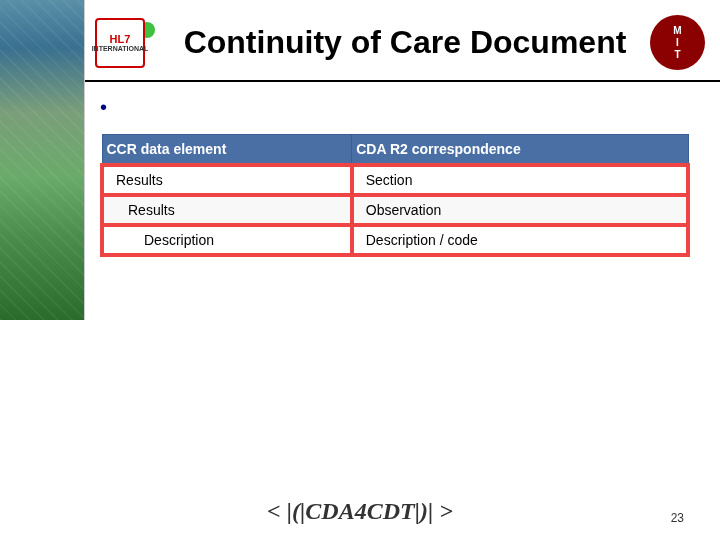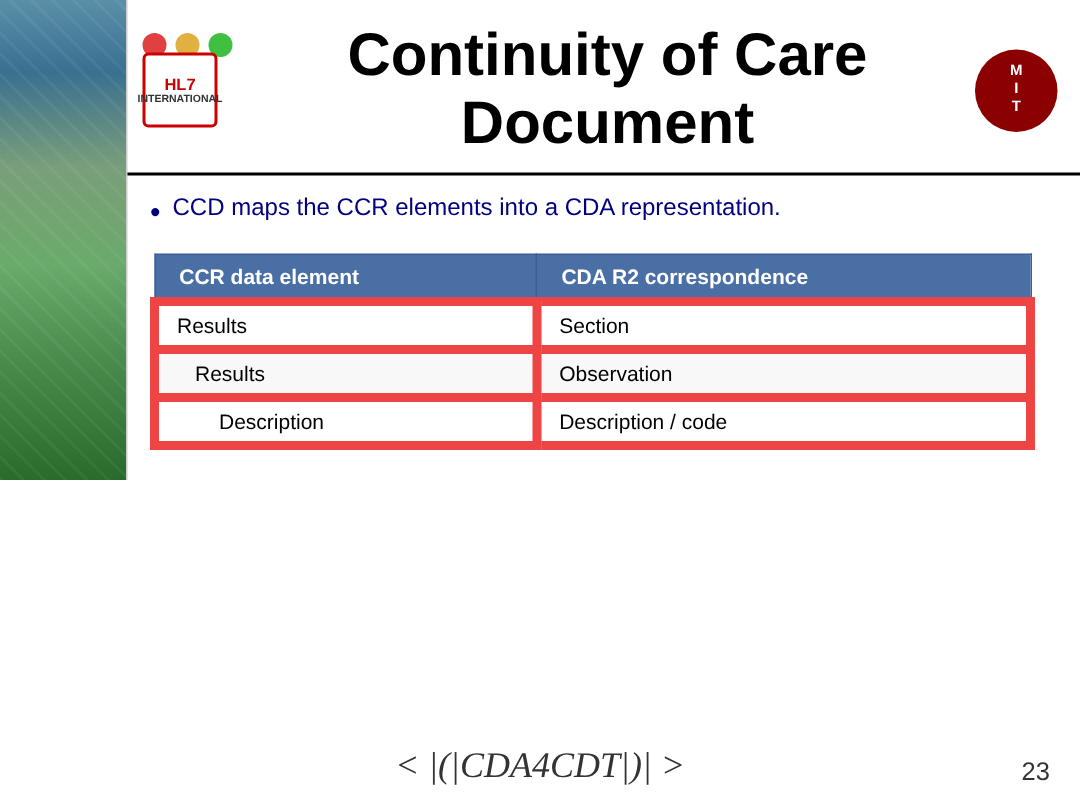--- a/index.html
+++ b/index.html
@@ -68,21 +68,21 @@
       color: #cc0000;
     }
 
     .logo-hl7 .intl-text {
       font-size: 7px;
       color: #333;
     }
 
     .header-title {
       flex: 1;
-      font-size: 40px;
+      font-size: 32px;
       font-weight: bold;
       color: #000;
       text-align: center;
     }
 
     .logo-mit {
       width: 55px;
       height: 55px;
       border-radius: 50%;
       background: #8B0000;
@@ -138,31 +138,31 @@
     
     .data-table {
       width: 100%;
       border-collapse: collapse;
       font-size: 14px;
     }
 
     .data-table th {
       background: #4a6fa5;
       color: #ffffff;
-      padding: 6px 16px;
+      padding: 6px 4px;
       text-align: left;
       border: 1px solid #3a5f95;
       font-weight: bold;
       font-size: 14px;
       margin-top: 15px;
     }
 
     .data-table td {
       padding: 5px 12px;
-      border: 6px solid #ef4444;
+      border: 4px solid #ef4444;
       color: #000;
       background: #fff;
     }
 
     .data-table tr:nth-child(even) td {
       background: #f8f8f8;
     }
 
     
     .indent-1 { padding-left: 24px !important; }
@@ -171,34 +171,35 @@
     
     .footer {
       position: absolute;
       bottom: 15px;
       left: 0;
       right: 0;
       display: flex;
       align-items: flex-end;
       justify-content: center;
       padding: 0 44px;
+      font-weight: bold;
     }
 
     .footer-cda {
       font-size: 24px;
       font-style: italic;
       color: #333;
       font-family: 'Times New Roman', serif;
     }
 
     .page-number {
       position: absolute;
       bottom: 15px;
-      right: 20px;
-      font-size: 17px;
+      right: 36px;
+      font-size: 12px;
       color: #333;
     }
 
     
     .separator {
       height: 2px;
       background: linear-gradient(90deg, transparent 85px, #000 85px);
       margin: 0 0 8px 0;
     }
   </style>
@@ -227,21 +228,20 @@
     <span>M<br>I<br>T</span>
   </div>
 </div>
 
 <div class="separator"></div>
 
 <div class="content">
 
   <div class="bullet-point">
     <span class="bullet-dot">•</span>
-    <span>CCD maps the CCR elements into a CDA representation.</span>
   </div>
 
   <table class="data-table">
     <thead>
       <tr>
         <th>CCR data element</th>
         <th>CDA R2 correspondence</th>
       </tr>
     </thead>
     <tbody id="table-body">

